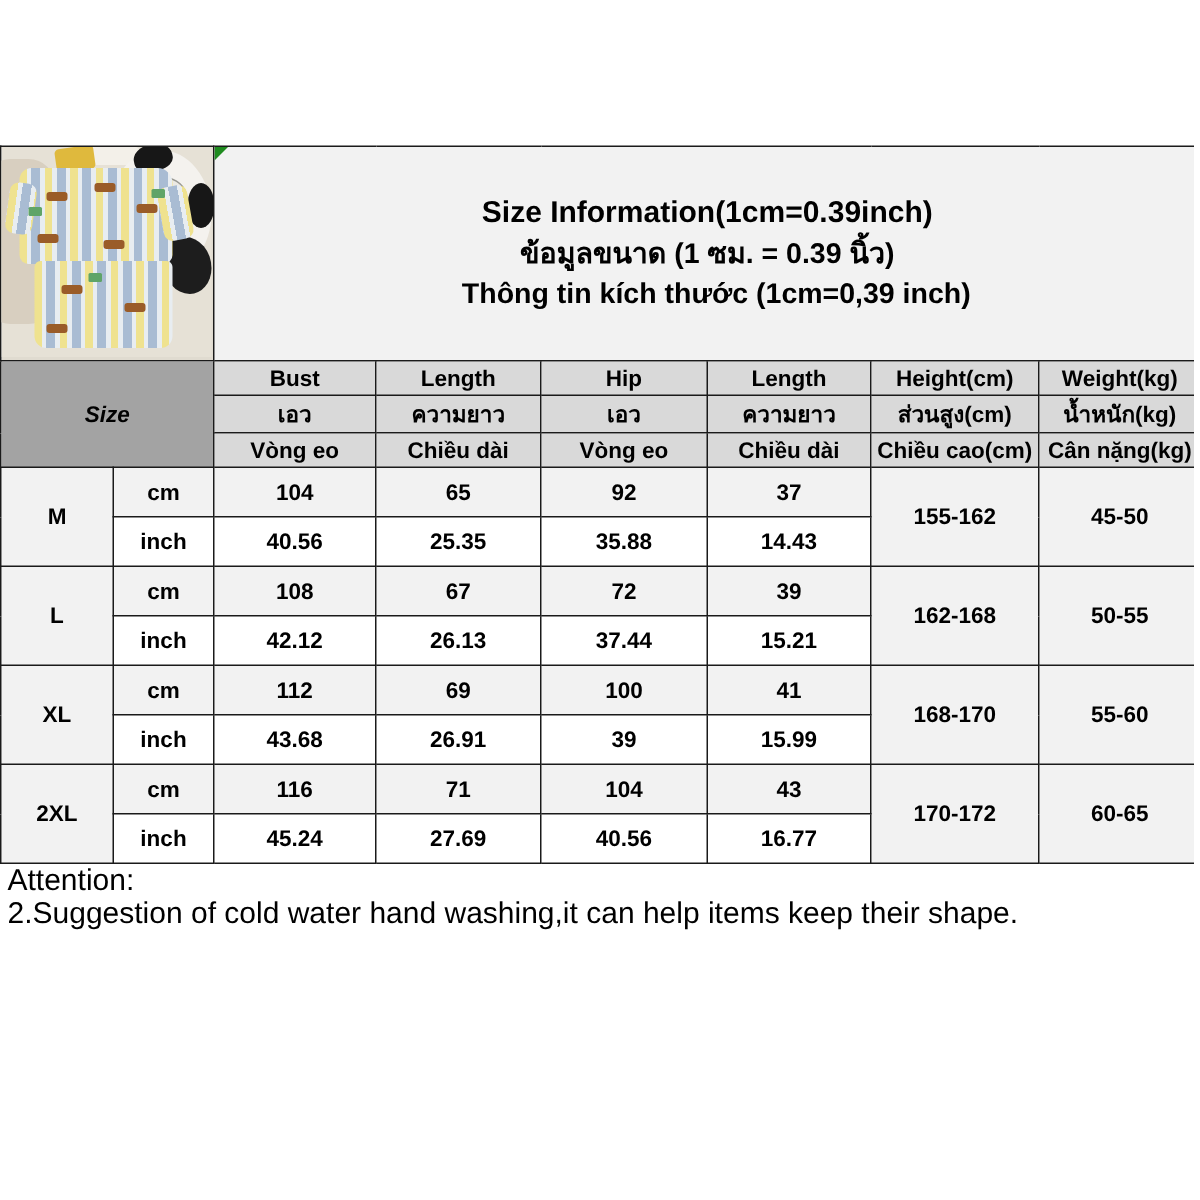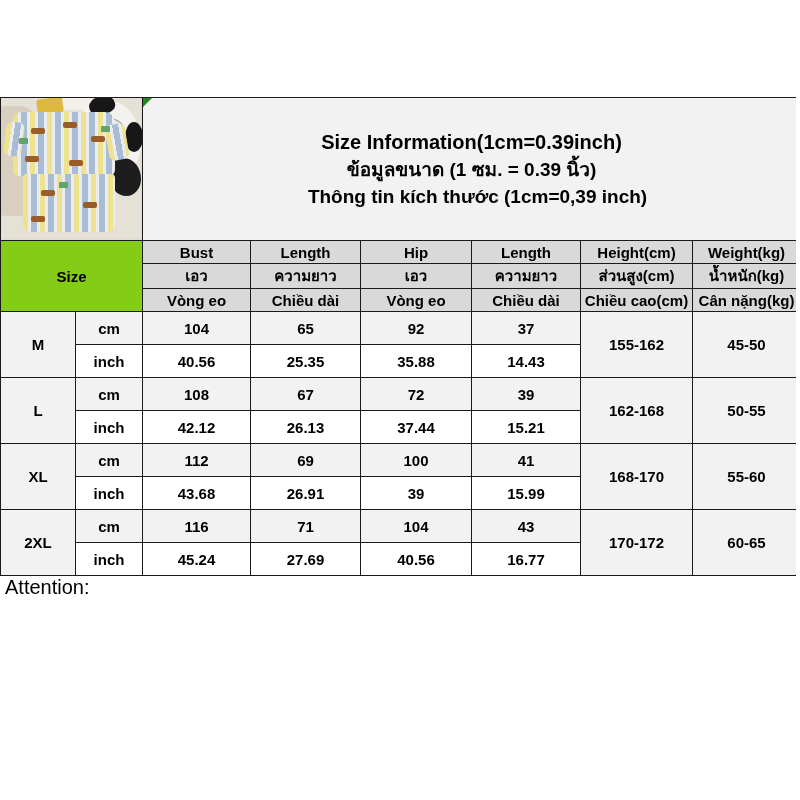--- a/index.html
+++ b/index.html
@@ -26,21 +26,21 @@
   .title-line1{font-size:20px;font-weight:bold;line-height:28px;}
   .title-line2{font-size:19px;font-weight:bold;line-height:27px;}
   .title-line3{font-size:19px;font-weight:bold;line-height:27px;padding-left:12px;}
   .corner-triangle{
     position:absolute;left:0;top:0;width:0;height:0;
     border-top:9px solid #1f8b1f;border-right:9px solid transparent;
   }
 
   td.hdr{background:#d9d9d9;font-size:15px;}
   td.hdr-vi{background:#d9d9d9;font-size:16px;}
-  td.size-cell{background:#84cc16;font-size:30px;font-weight:bold;}
+  td.size-cell{background:#a3a3a3;font-size:30px;font-weight:bold;font-style:italic;}
   td.size-lab{background:#d9d9d9;font-size:17px;}
   td.unit{font-size:15px;}
   tr.row-cm td{background:#f2f2f2;}
   tr.row-inch td{background:#ffffff;}
   td.range{background:#f2f2f2 !important;font-size:15px;margin-left:27px;}
 
   .attention{
     position:absolute;left:5px;top:576px;width:788px;
     font-size:20px;font-weight:normal;line-height:22px;color:#000;text-align:left;
   }
@@ -215,15 +215,16 @@
       <td>45.24</td>
       <td>27.69</td>
       <td>40.56</td>
       <td>16.77</td>
     </tr>
   </tbody>
     </table>
 
   <div class="attention">
     <div>Attention:</div>
+    <div>2.Suggestion of cold water hand washing,it can help items keep their shape.</div>
   </div>
 
 </div>
 
 </body></html>

